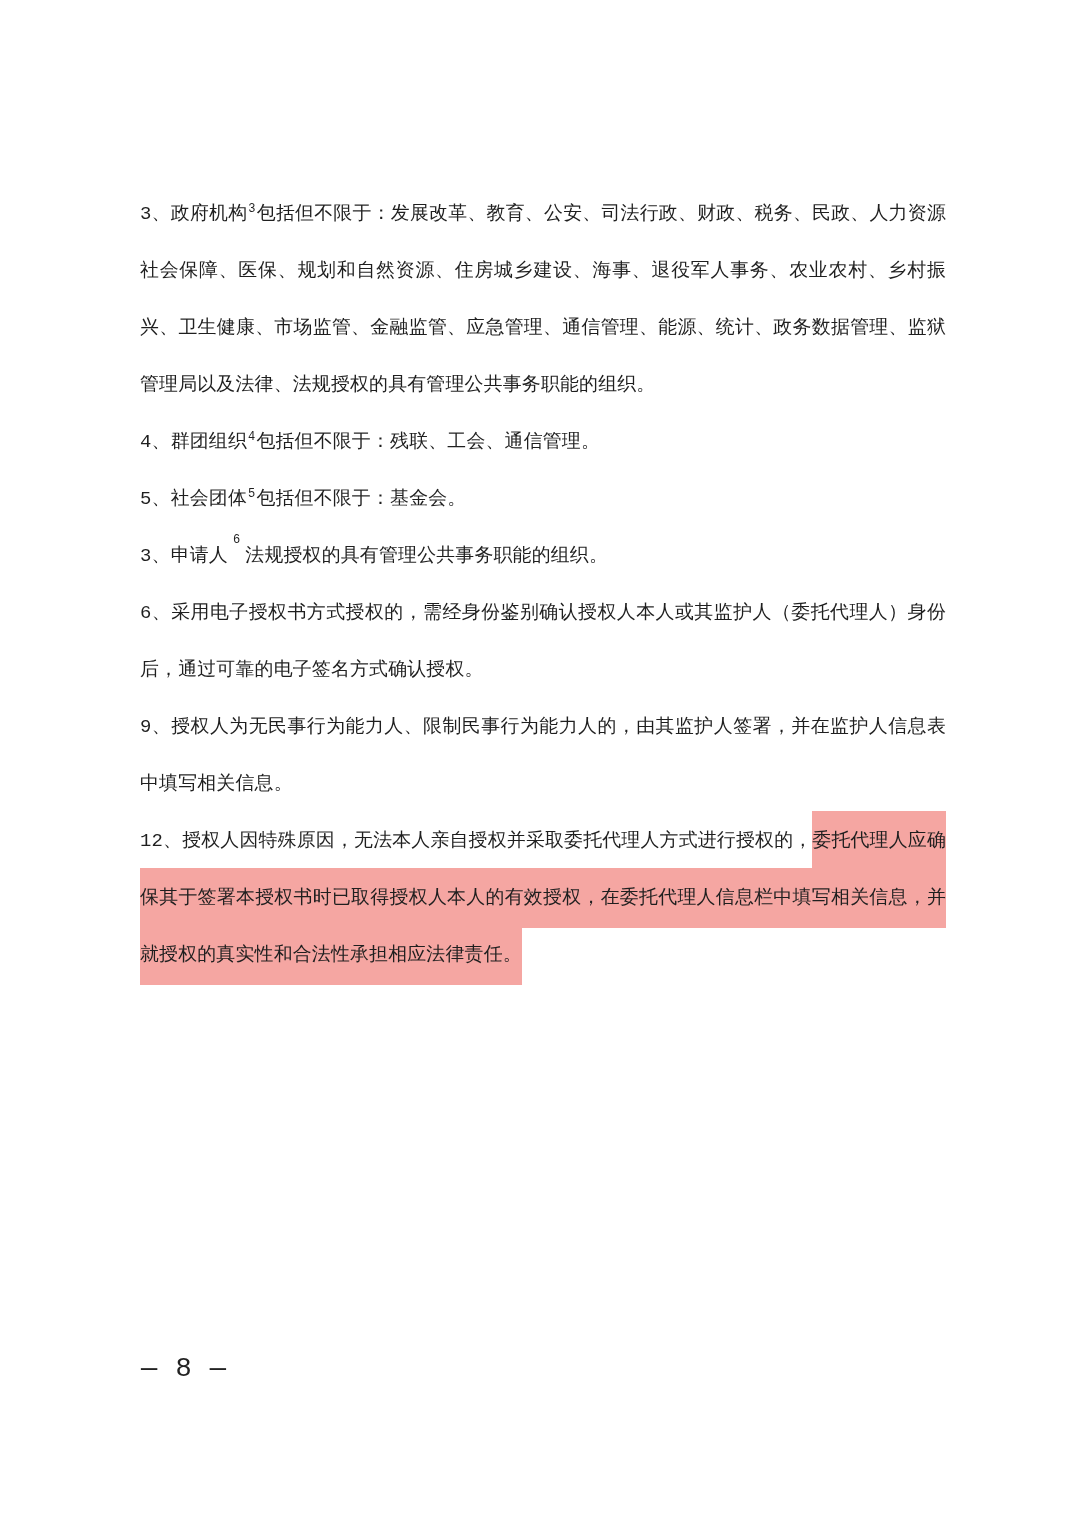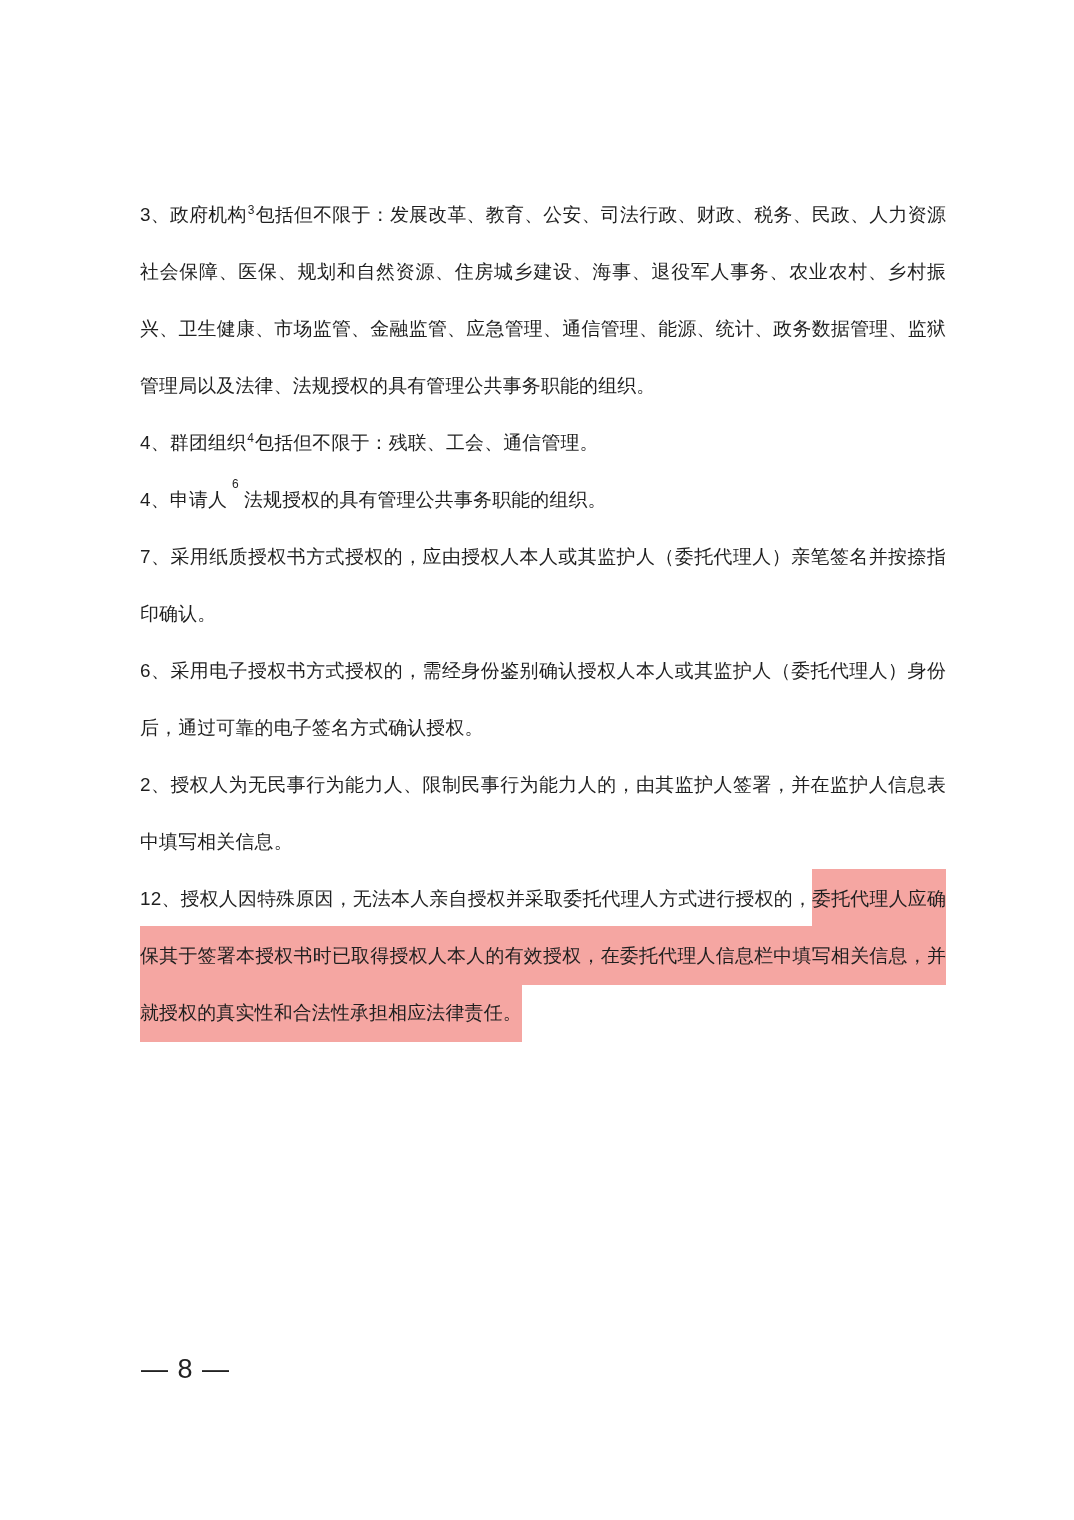--- a/index.html
+++ b/index.html
@@ -6,21 +6,21 @@
     margin: 0;
     padding: 0;
     background: #ffffff;
   }
   .page {
     position: relative;
     width: 964px;
     height: 1520px;
     background: #ffffff;
     overflow: hidden;
-    font-family: Liberation Sans, sans-serif;
+    font-family: Liberation Mono, monospace;
     color: #1f1f1f;
   }
   .content {
     position: absolute;
     left: 140px;
     top: 186px;
     width: 806px;
   }
   .content p {
     margin: 0;
@@ -62,28 +62,28 @@
 <body>
 
 <div class="page">
 
   <div class="content">
 
     <p><span>3、政府机构</span><sup class="fn">3</sup><span>包括但不限于：发展改革、教育、公安、司法行政、财政、税务、民政、人力资源社会保障、医保、规划和自然资源、住房城乡建设、海事、退役军人事务、农业农村、乡村振兴、卫生健康、市场监管、金融监管、应急管理、通信管理、能源、统计、政务数据管理、监狱管理局以及法律、法规授权的具有管理公共事务职能的组织。</span></p>
 
     <p><span>4、群团组织</span><sup class="fn">4</sup><span>包括但不限于：残联、工会、通信管理。</span></p>
 
+    <p><span>5、社会团体</span><sup class="fn">5</sup><span>包括但不限于：基金会。</span></p>
 
-    <p><span>4、申请人</span><sup class="fn-high">6</sup><span>法规授权的具有管理公共事务职能的组织。</span></p>
+    <p><span>3、申请人</span><sup class="fn-high">6</sup><span>法规授权的具有管理公共事务职能的组织。</span></p>
 
-    <p>7、采用纸质授权书方式授权的，应由授权人本人或其监护人（委托代理人）亲笔签名并按捺指印确认。</p>
 
     <p>6、采用电子授权书方式授权的，需经身份鉴别确认授权人本人或其监护人（委托代理人）身份后，通过可靠的电子签名方式确认授权。</p>
 
-    <p>2、授权人为无民事行为能力人、限制民事行为能力人的，由其监护人签署，并在监护人信息表中填写相关信息。</p>
+    <p>9、授权人为无民事行为能力人、限制民事行为能力人的，由其监护人签署，并在监护人信息表中填写相关信息。</p>
 
     <p><span>12、授权人因特殊原因，无法本人亲自授权并采取委托代理人方式进行授权的，</span><span class="highlight">委托代理人应确保其于签署本授权书时已取得授权人本人的有效授权，在委托代理人信息栏中填写相关信息，并就授权的真实性和合法性承担相应法律责任。</span></p>
 
 
   </div>
 
   <div class="page-footer">— 8 —</div>
 
 </div>
 

